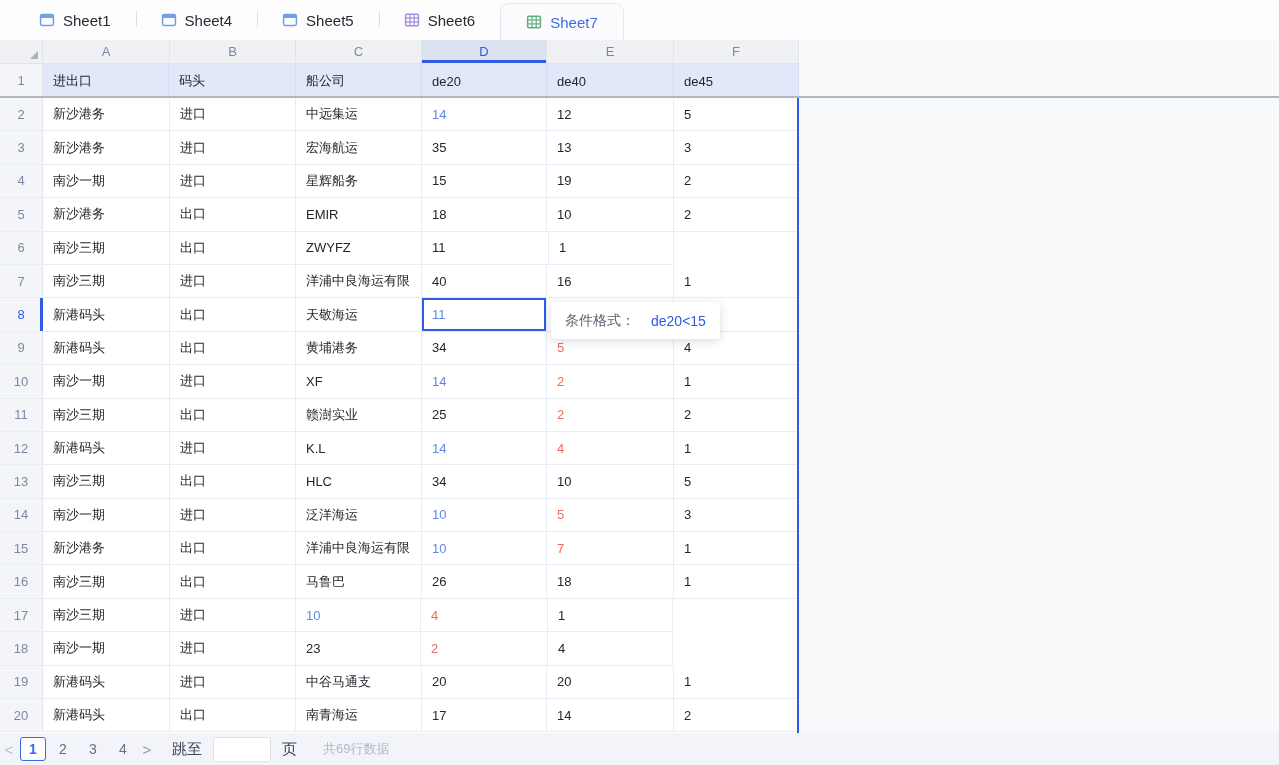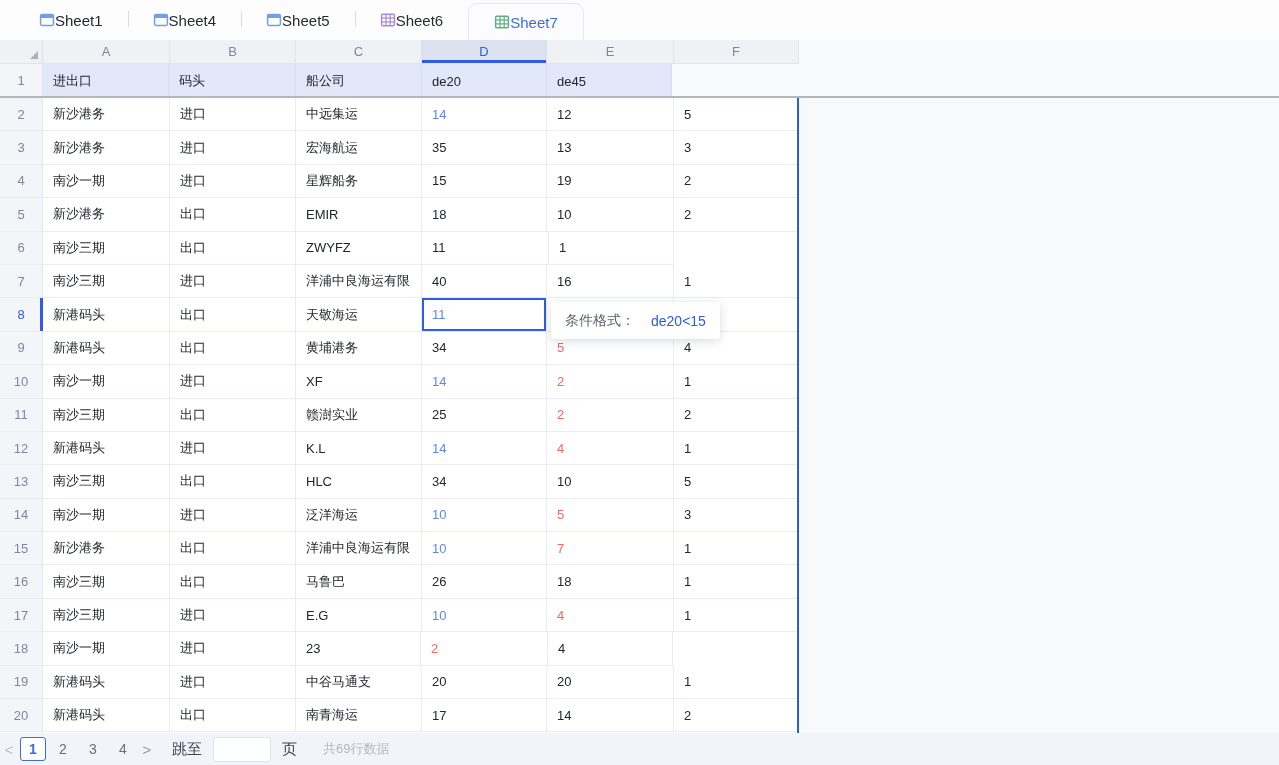--- a/index.html
+++ b/index.html
@@ -2,21 +2,21 @@
 <html><head>
 <meta charset="utf-8">
 <style>
   * { margin:0; padding:0; box-sizing:border-box; }
   html,body { width:1279px; height:765px; overflow:hidden; background:#fff;
     font-family:"Liberation Sans","DejaVu Sans",sans-serif; }
   .app { position:relative; width:1279px; height:765px; }
 
   
   .tabbar { height:40px; background:#fdfdfe; display:flex; align-items:flex-end; padding-left:14px; }
-  .tab { height:40px; display:flex; align-items:center; gap:0; padding:0 25px;
+  .tab { height:40px; display:flex; align-items:center; gap:8px; padding:0 25px;
          font-size:15px; color:#262a33; position:relative; cursor:pointer; white-space:nowrap; }
   .tab:not(.active):not(:first-child)::before { content:""; position:absolute; left:0; top:11px; bottom:13px;
          width:1px; background:#d9dce3; }
   .tab.active { height:37px; background:#fcfcfe; border:1px solid #e4e7ee; border-bottom:none;
          border-radius:9px 9px 0 0; color:#3D6BE4; }
   .tab .ticon { width:16px; height:16px; display:inline-flex; }
 
   
   .sheet { position:relative; width:1279px; height:693px; background:#F8F9FA; }
   .colheaders { display:flex; height:24px; }
@@ -137,20 +137,21 @@
         <div class="colh selected" style="width: 125px;">D</div>
         <div class="colh" style="width: 127px;">E</div>
         <div class="colh" style="width: 125px;">F</div>
       </div>
     <div class="headerrow">
         <div class="rn">1</div>
         <div class="hcell" style="width: 126px;">进出口</div>
         <div class="hcell" style="width: 127px;">码头</div>
         <div class="hcell" style="width: 126px;">船公司</div>
         <div class="hcell" style="width: 125px;">de20</div>
+        <div class="hcell" style="width: 127px;">de40</div>
         <div class="hcell" style="width: 125px;">de45</div>
       </div>
     <div class="rows">
         <div class="row">
           <div class="rn">2</div>
           <div class="cell" style="width: 127px;">新沙港务</div>
           <div class="cell" style="width: 126px;">进口</div>
           <div class="cell" style="width: 126px;">中远集运</div>
           <div class="cell blue" style="width: 125px;">14</div>
           <div class="cell" style="width: 127px;">12</div>
@@ -278,21 +279,20 @@
           <div class="cell" style="width: 126px;">出口</div>
           <div class="cell" style="width: 126px;">马鲁巴</div>
           <div class="cell" style="width: 125px;">26</div>
           <div class="cell" style="width: 127px;">18</div>
           <div class="cell" style="width: 125px;">1</div>
         </div>
         <div class="row">
           <div class="rn">17</div>
           <div class="cell" style="width: 127px;">南沙三期</div>
           <div class="cell" style="width: 126px;">进口</div>
-          <div class="cell" style="width: 126px;">E.G</div>
           <div class="cell blue" style="width: 125px;">10</div>
           <div class="cell red" style="width: 127px;">4</div>
           <div class="cell" style="width: 125px;">1</div>
         </div>
         <div class="row">
           <div class="rn">18</div>
           <div class="cell" style="width: 127px;">南沙一期</div>
           <div class="cell" style="width: 126px;">进口</div>
           <div class="cell" style="width: 125px;">23</div>
           <div class="cell red" style="width: 127px;">2</div>

